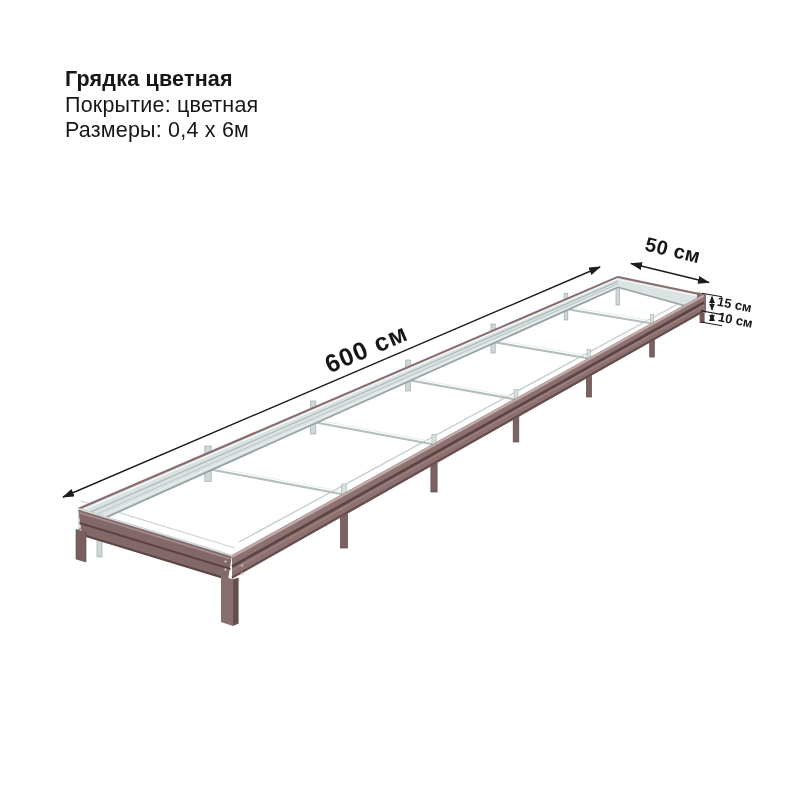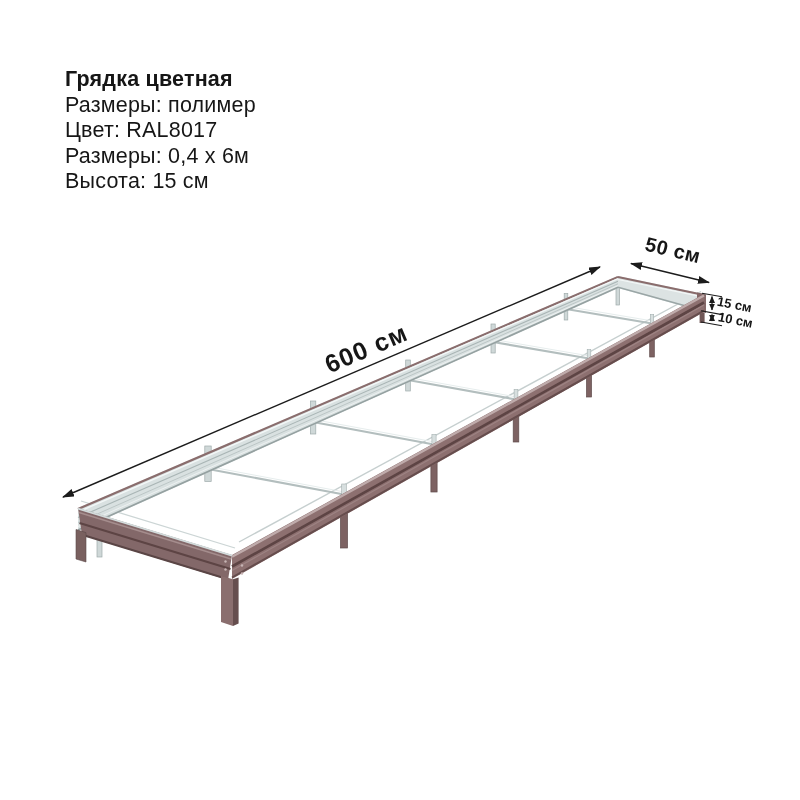--- a/index.html
+++ b/index.html
@@ -23,24 +23,22 @@
     fill:#161616;font-weight:600;
   }
 </style>
 </head>
 <body>
 
 <div class="canvas">
 
   <div class="info">
     <div class="title">Грядка цветная</div>
-    <div>Размеры: полимер</div>
-    <div>Цвет: RAL8017</div>
+    <div>Покрытие: цветная</div>
     <div>Размеры: 0,4 х 6м</div>
-    <div>Высота: 15 см</div>
   </div>
 
   <svg class="illustration" viewBox="0 0 800 800" aria-hidden="true">
     <defs>
       <marker id="ah" orient="auto-start-reverse" markerUnits="userSpaceOnUse" markerWidth="12" markerHeight="8" refX="11" refY="4">
         <path d="M0,0 L12,4 L0,8 Z" fill="#1c1c1c"></path>
       </marker>
       <marker id="ahs" orient="auto-start-reverse" markerUnits="userSpaceOnUse" markerWidth="7" markerHeight="6" refX="6.5" refY="3">
         <path d="M0,0 L7,3 L0,6 Z" fill="#1c1c1c"></path>
       </marker>

